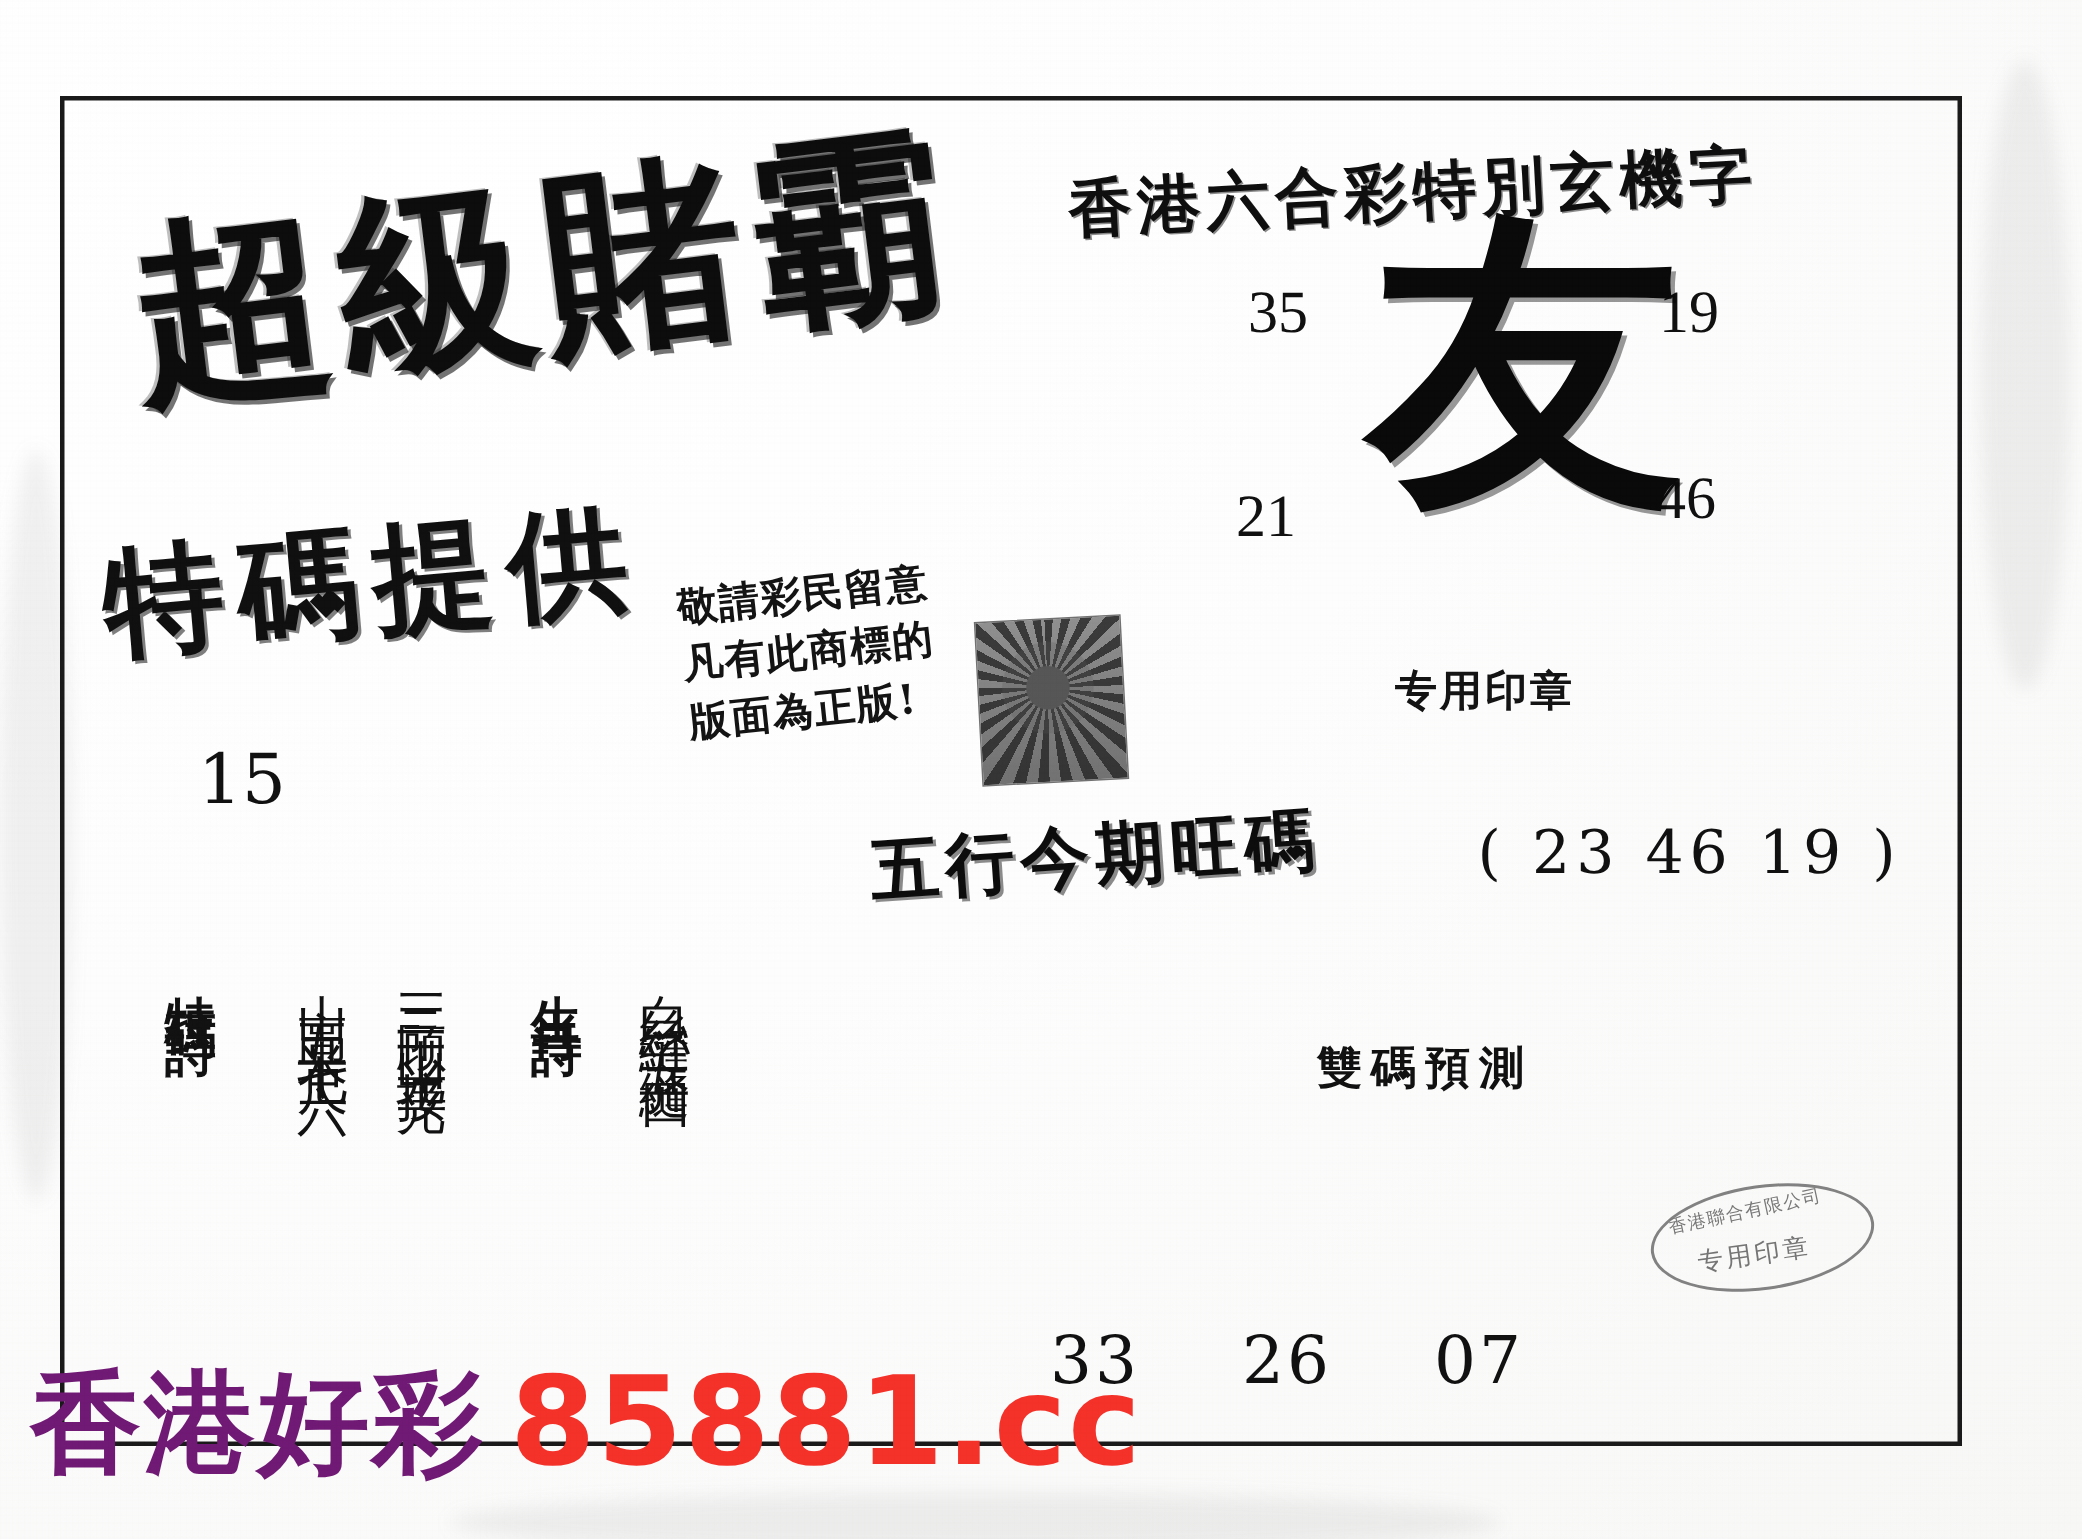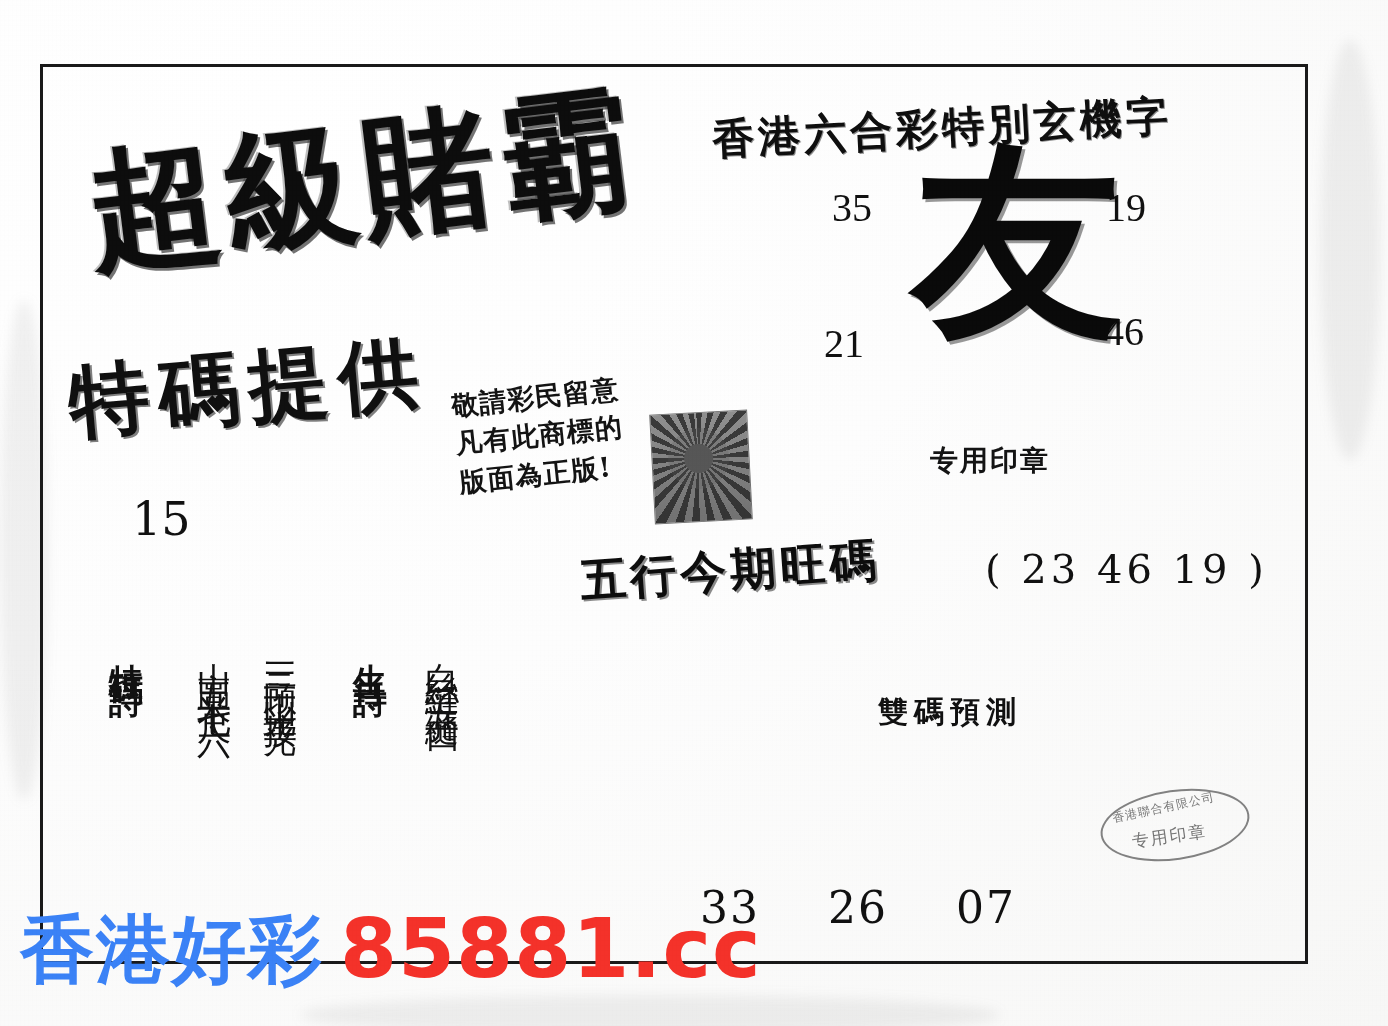--- a/index.html
+++ b/index.html
@@ -290,21 +290,21 @@
     top: 906px;
     width: 860px;
     height: 86px;
     display: flex;
     align-items: center;
     font-weight: bold;
     font-size: 74px;
     line-height: 1;
     white-space: nowrap;
   }
-  .wm-cn { color: #3b82f6; letter-spacing: 2px; }
+  .wm-cn { color: #701a75; letter-spacing: 2px; }
   .wm-num {
     color: #f4322a;
     margin-left: 16px;
     font-family: "DejaVu Sans", sans-serif;
     font-size: 82px;
     letter-spacing: 1px;
   }
 </style>
 </head>
 <body>

